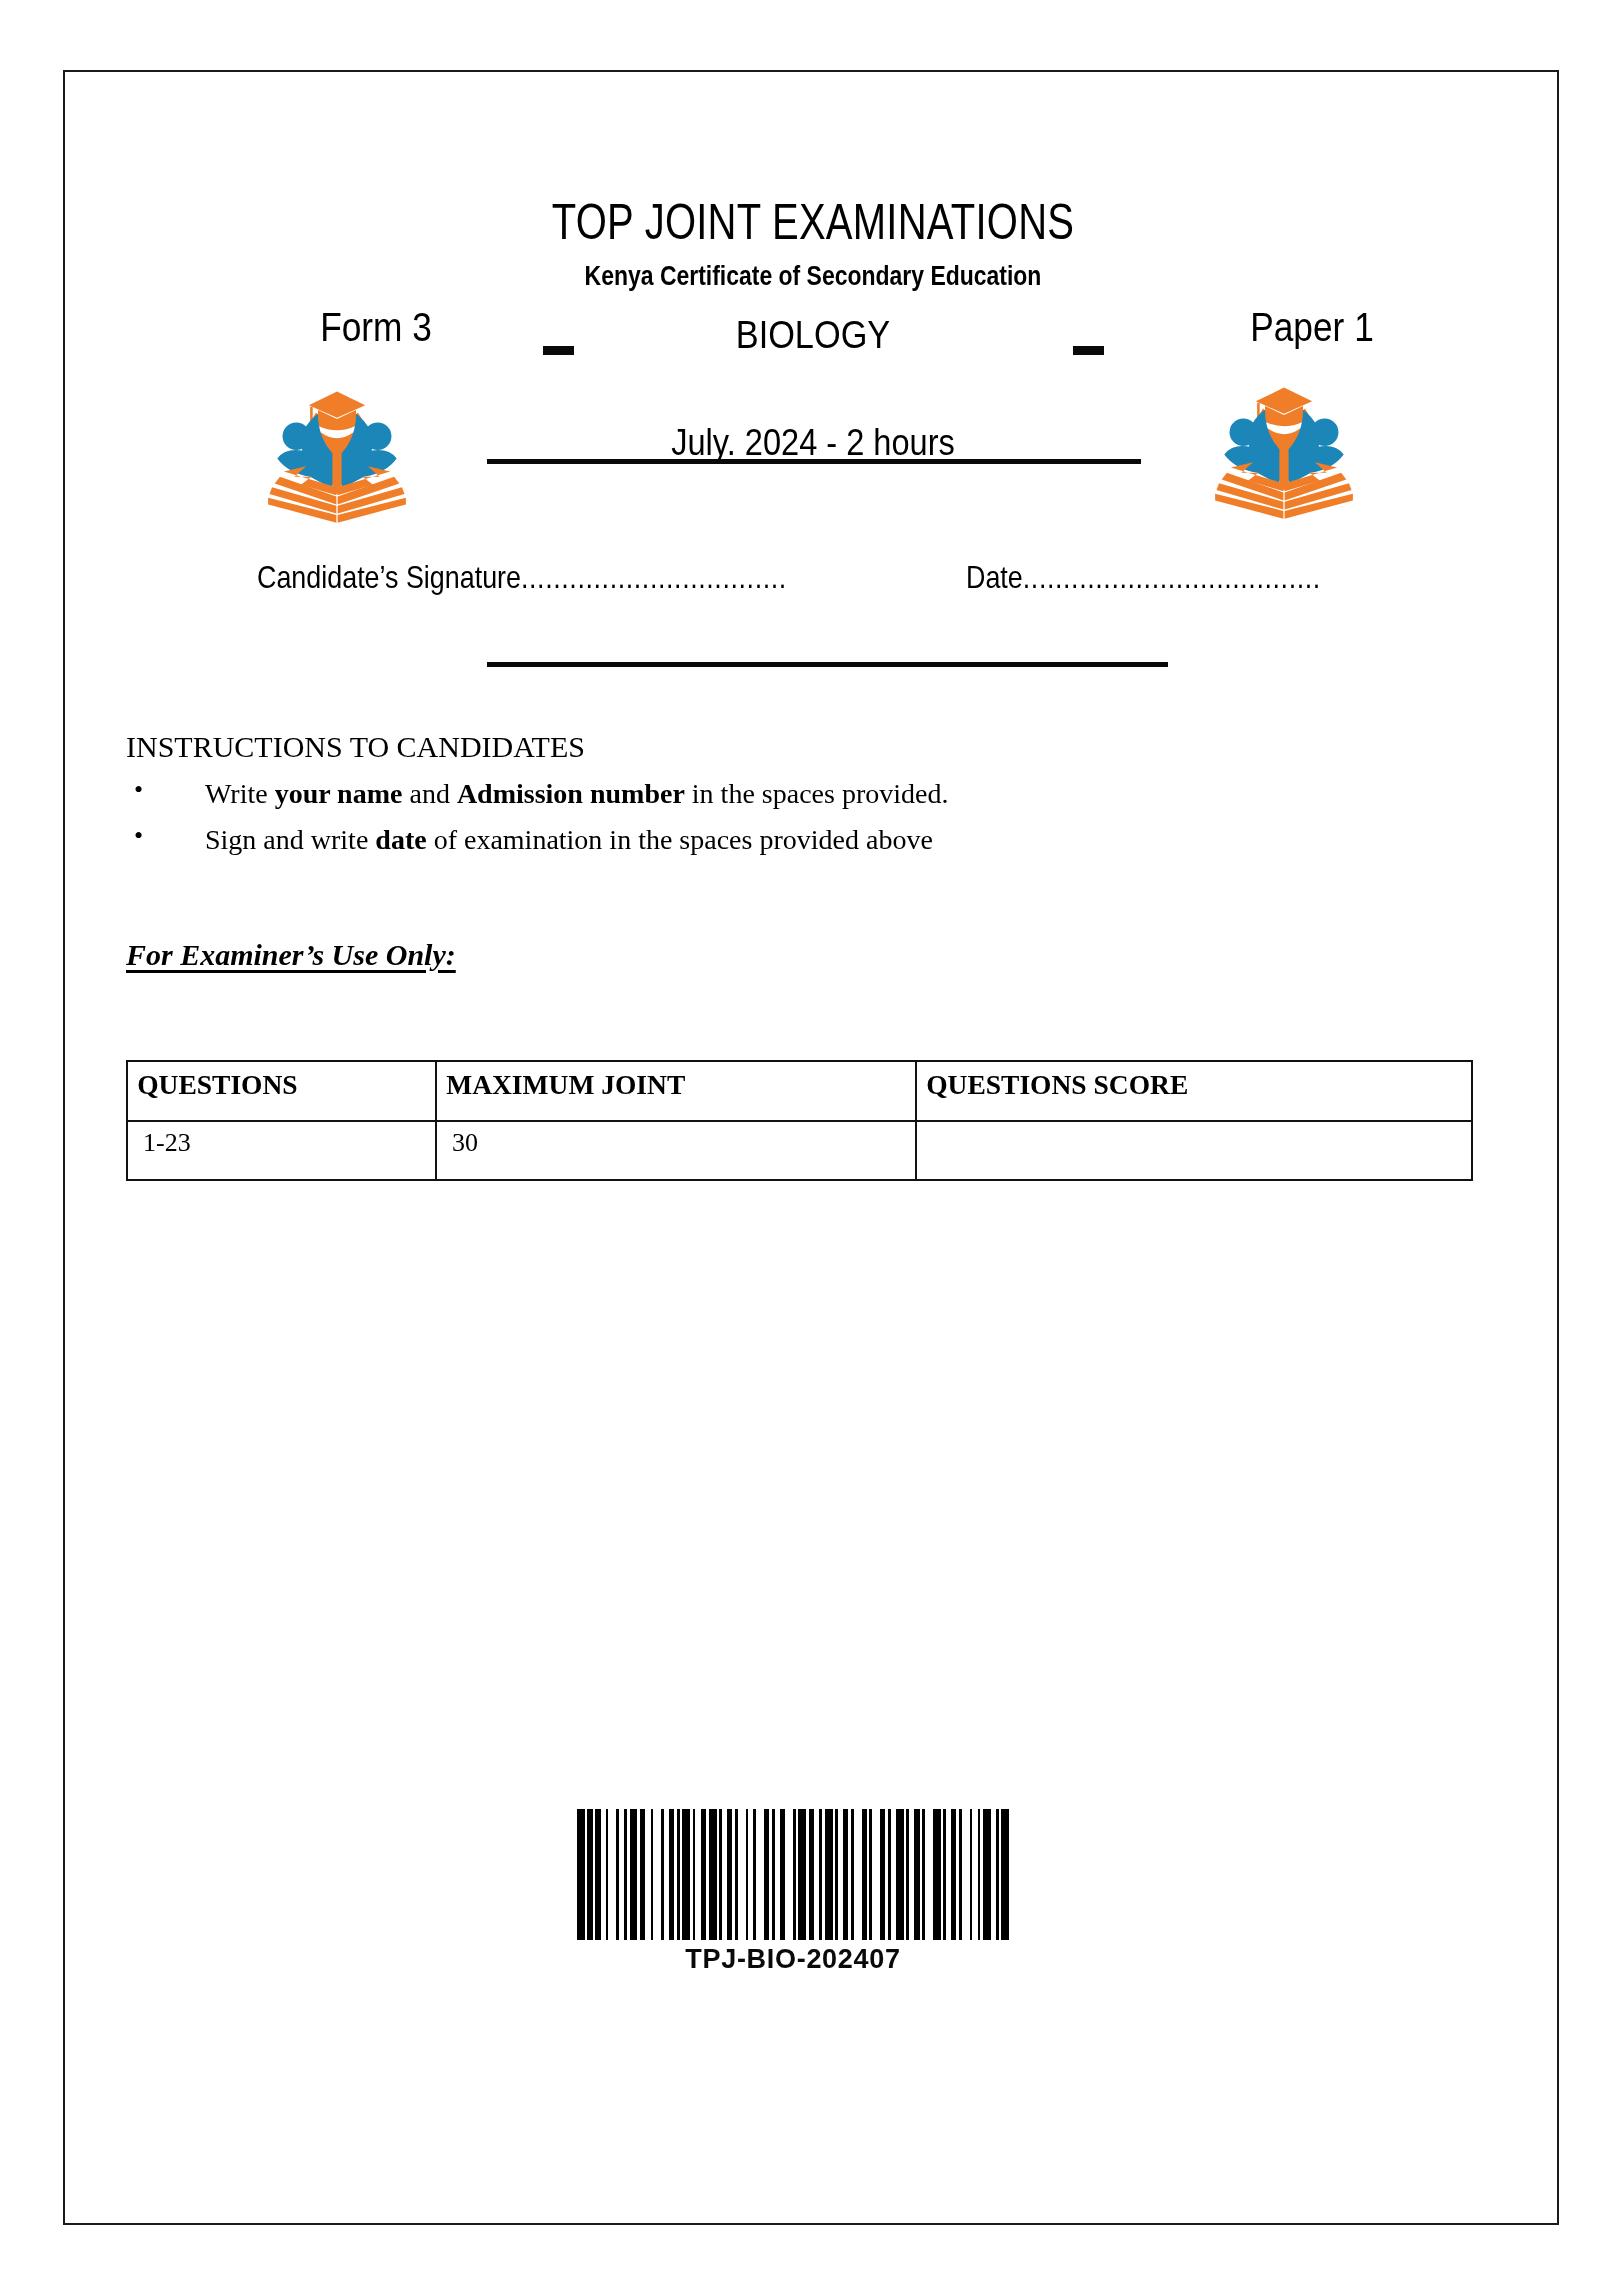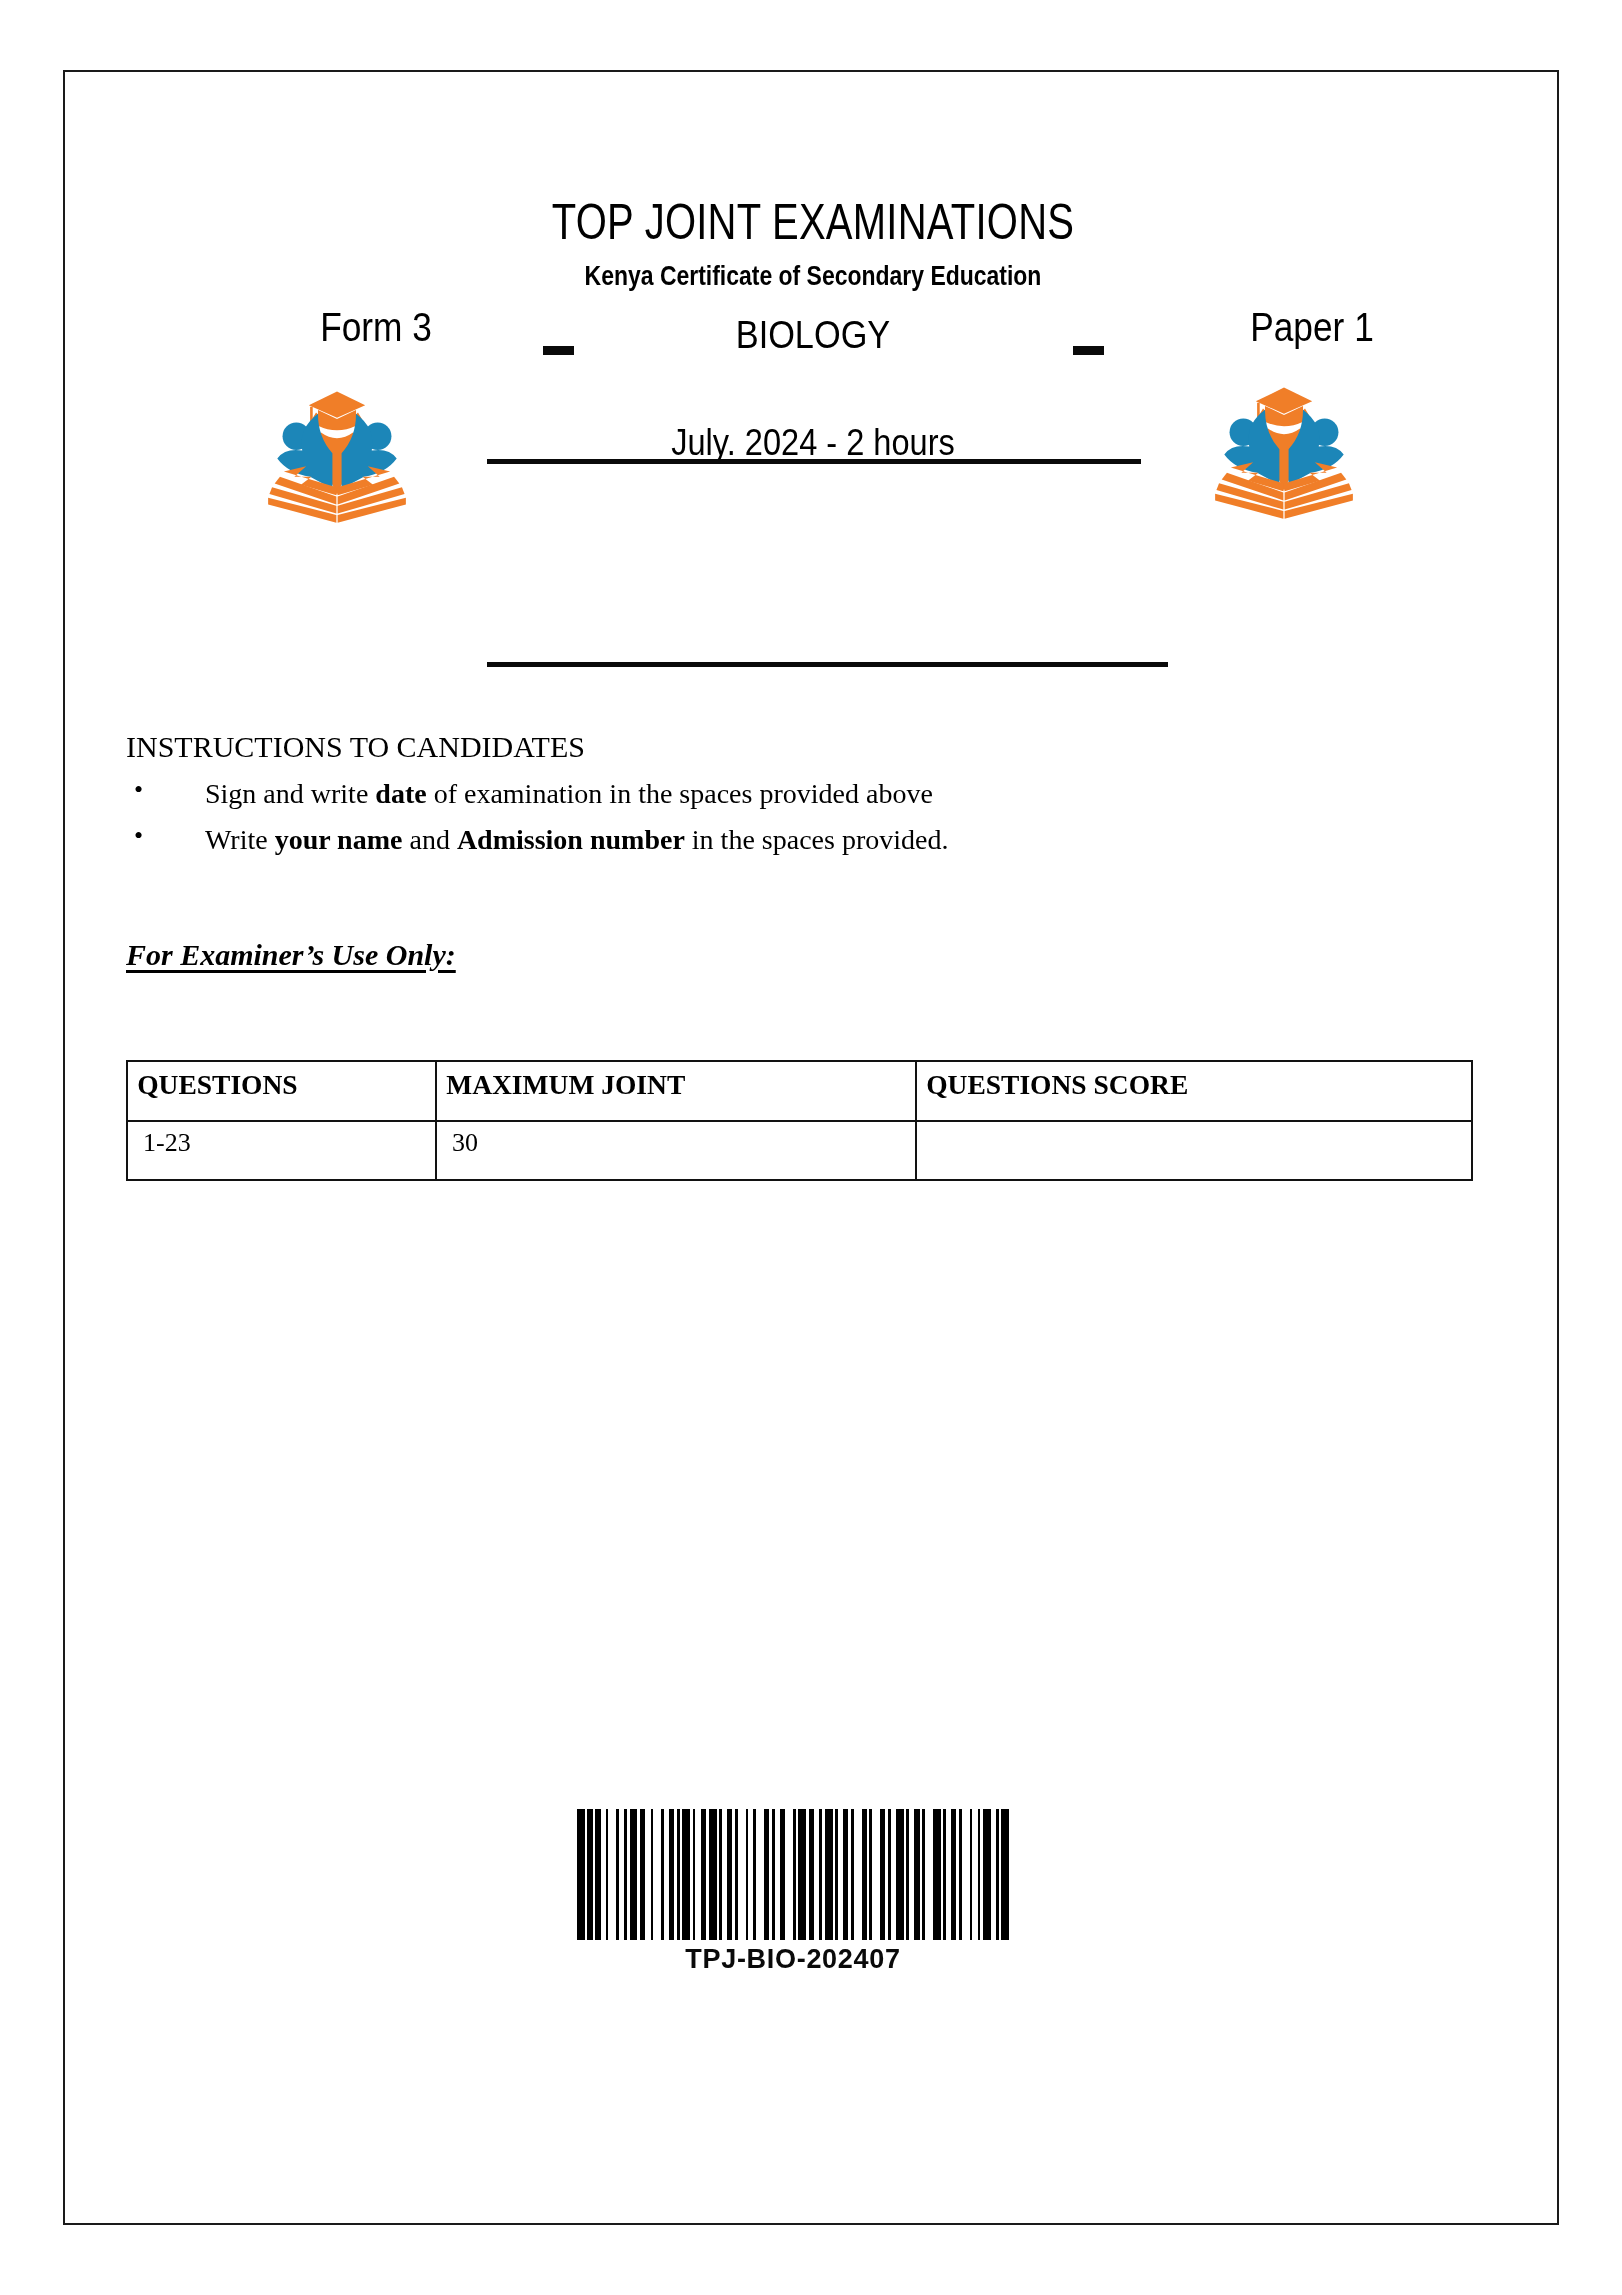--- a/index.html
+++ b/index.html
@@ -347,26 +347,30 @@
       <path fill="#F07E28" d="M126 182 L220 150 L212 140 L126 170 Z"></path>
       <path fill="#F07E28" d="M44 132 L78 124 L60 140 L86 140 L70 152 L124 168 L124 156 Z"></path>
       <path fill="#F07E28" d="M206 132 L172 124 L190 140 L164 140 L180 152 L126 168 L126 156 Z"></path>
     </svg>
   </div>
 
   <div class="rule rule-1"></div>
   <div class="rule rule-2"></div>
 
 
+  <div class="field-row row-sign">
+    <span class="field f-sign"><span>Candidate’s Signature</span><span class="leader">.................................</span></span>
+    <span class="field f-date"><span>Date</span><span class="leader">.....................................</span></span>
+  </div>
 
   <div class="instr-heading">INSTRUCTIONS TO CANDIDATES</div>
 
   <div class="instr-list" id="instructions-list">
+      <div class="instr-item"><span>Write </span><b>your name</b><span> and </span><b>Admission number</b><span> in the spaces provided.</span></div>
       <div class="instr-item"><span>Sign and write </span><b>date</b><span> of examination in the spaces  provided above</span></div>
-      <div class="instr-item"><span>Write </span><b>your name</b><span> and </span><b>Admission number</b><span> in the spaces provided.</span></div>
     </div>
 
   <div class="examiner-heading">For Examiner’s Use Only:</div>
 
   <table class="score-table">
     <colgroup>
       <col class="col-q">
         <col class="col-m">
         <col class="col-c">
     </colgroup>

